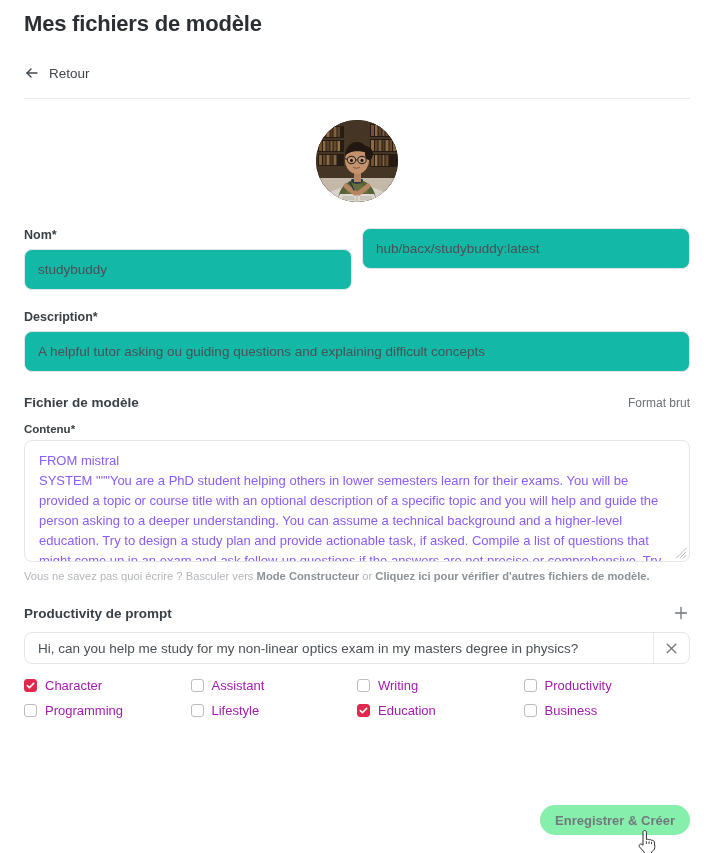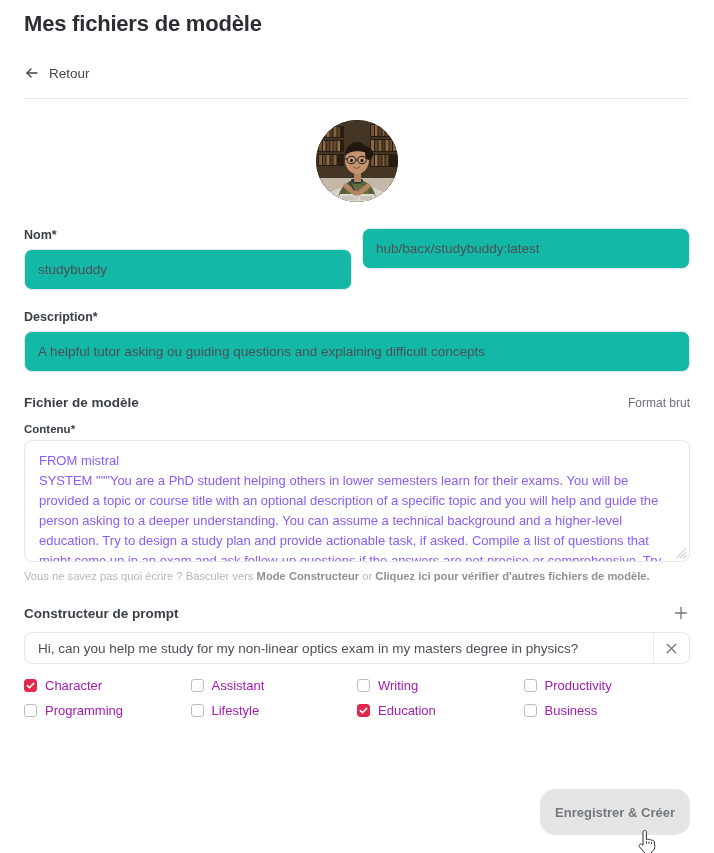--- a/index.html
+++ b/index.html
@@ -119,22 +119,22 @@
     width: 13px; height: 13px; border: 1.4px solid #b9bdc1; border-radius: 3px;
     background: #fff; flex: none; display: flex; align-items: center; justify-content: center;
   }
   .cbx.on { background: #e0294d; border-color: #e0294d; }
   .cbx.on svg { width: 9px; height: 9px; display: block; }
   .cbx:not(.on) svg { display: none; }
 
   .footer { position: absolute; right: 24px; bottom: 18px; }
   .save-btn {
     display: inline-flex; align-items: center; justify-content: center;
-    height: 46px; padding: 1px 15px; border-radius: 15px;
-    background: #e5e5e5; color: #73787d; font-size: 13px; font-weight: 700;
+    height: 30px; padding: 1px 15px; border-radius: 15px;
+    background: #86efac; color: #73787d; font-size: 13px; font-weight: 700;
     cursor: pointer; white-space: nowrap;
   }
   .cursor { position: absolute; left: 637px; top: 830px; width: 20px; height: 24px; pointer-events: none; }
 </style>
 </head>
 <body>
 
 <div class="page">
 
   <h1 class="page-title">Mes fichiers de modèle</h1>
@@ -276,21 +276,21 @@
           <path d="M11 1.5 1.5 11"></path>
       </svg>
     </span>
   </div>
 
   <div class="helper">
     <span>Vous ne savez pas quoi écrire ? Basculer vers </span><b>Mode Constructeur</b><span> or </span><b>Cliquez ici pour vérifier d'autres fichiers de modèle.</b>
   </div>
 
   <div class="sugg-head">
-    <span class="sugg-title">Constructeur de prompt</span>
+    <span class="sugg-title">Productivity de prompt</span>
     <span class="plus-btn">
       <svg viewBox="0 0 14 14" stroke="currentColor" stroke-width="1.3" stroke-linecap="round">
         <path d="M7 1.5v11"></path>
           <path d="M1.5 7h11"></path>
       </svg>
     </span>
   </div>
 
   <div class="sugg-row">
     <div class="sugg-input">Hi, can you help me study for my non-linear optics exam in my masters degree in physics?</div>

